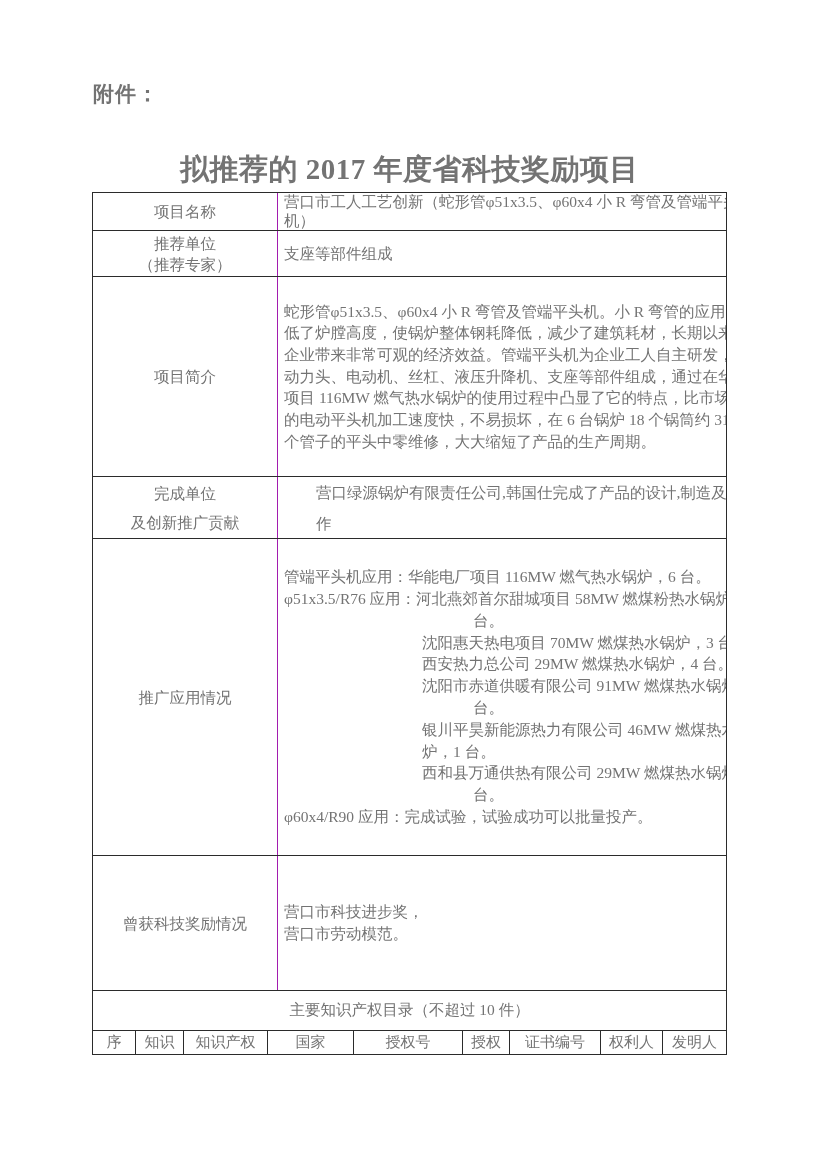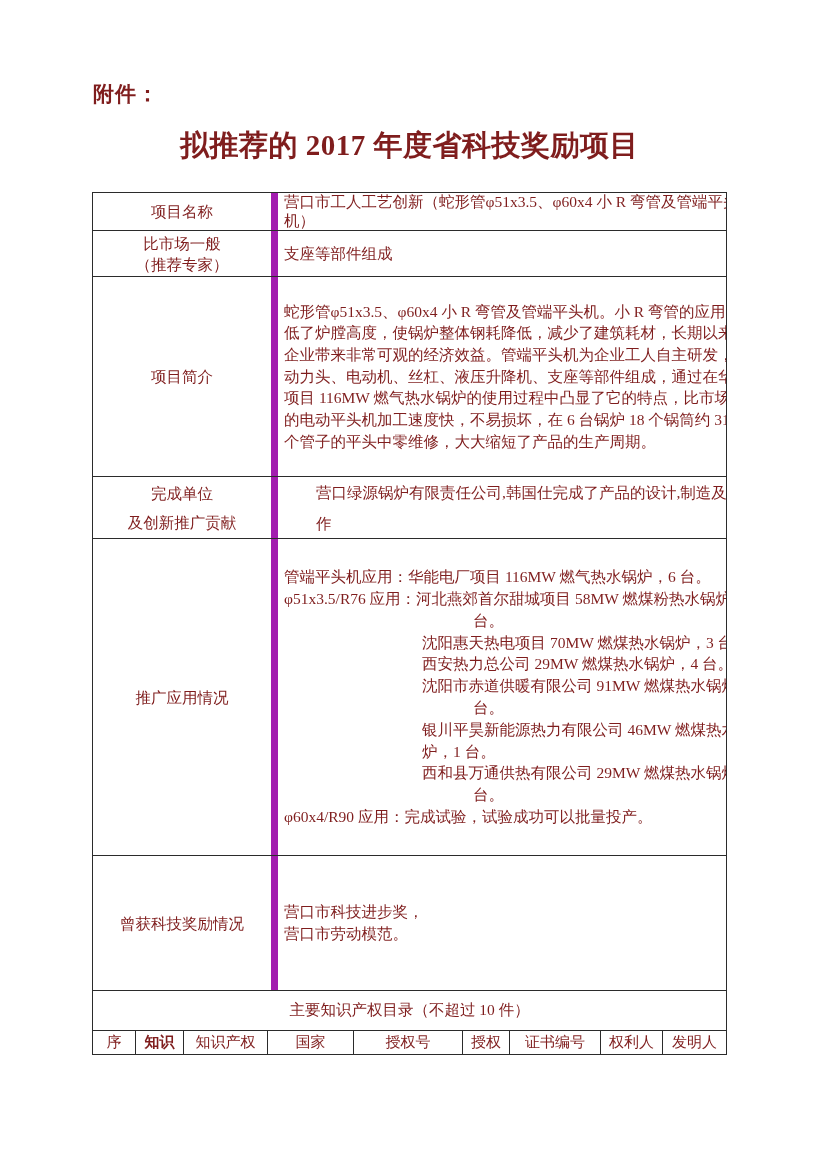--- a/index.html
+++ b/index.html
@@ -1,46 +1,46 @@
 <!DOCTYPE html>
 <html><head>
 <meta charset="utf-8">
 <style>
   html,body{margin:0;padding:0;background:#ffffff;}
   .page{
     position:relative;
     width:826px;height:1169px;
     background:#ffffff;
-    color:#7f1d1d;
+    color:#737373;
     font-family:"Liberation Serif","DejaVu Serif",serif;
     overflow:hidden;
   }
   .attach{
     position:absolute;left:93px;top:80px;
     font-size:21px;font-weight:bold;
     font-family:"Liberation Sans","DejaVu Sans",sans-serif;
     letter-spacing:1px;
   }
   .title{
-    position:absolute;left:92px;top:126px;width:635px;
+    position:absolute;left:92px;top:150px;width:635px;
     text-align:center;
     font-size:29px;font-weight:bold;letter-spacing:0.5px;
     white-space:nowrap;
   }
   .doc-table{
     position:absolute;left:92px;top:192px;width:635px;
     border:1.6px solid #2b2b2b;
     box-sizing:border-box;
     font-size:15.5px;
   }
   .trow{display:flex;border-top:1px solid #2b2b2b;box-sizing:border-box;}
   .trow.first{border-top:none;}
   .lcell{
     flex:0 0 185px;width:185px;
-    border-right:7px solid #a21caf;
+    border-right:1px solid #a21caf;
     display:flex;flex-direction:column;justify-content:center;align-items:center;
     text-align:center;line-height:21px;
     box-sizing:border-box;overflow:hidden;
   }
   .ccell{
     flex:1;
     display:flex;flex-direction:column;justify-content:center;
     padding-left:6px;
     box-sizing:border-box;overflow:hidden;
   }
@@ -59,21 +59,21 @@
     text-align:center;box-sizing:border-box;
   }
   .r7{height:24px;}
   .hcell{
     border-right:1px solid #2b2b2b;
     display:flex;align-items:center;justify-content:center;
     font-size:15px;line-height:15px;
     box-sizing:border-box;overflow:hidden;white-space:nowrap;
   }
   .hcell.last{border-right:none;}
-  .w0{flex:0 0 43px;} .w1{flex:0 0 48px;font-weight:bold;} .w2{flex:0 0 84px;} .w3{flex:0 0 86px;}
+  .w0{flex:0 0 43px;} .w1{flex:0 0 48px;} .w2{flex:0 0 84px;} .w3{flex:0 0 86px;}
   .w4{flex:0 0 109px;} .w5{flex:0 0 47px;} .w6{flex:0 0 91px;} .w7{flex:0 0 62px;}
   .w8{flex:1;}
 </style>
 </head>
 <body>
 
 <div class="page">
 
   <div class="attach">附件：</div>
 
@@ -86,21 +86,21 @@
         <div>项目名称</div>
       </div>
       <div class="ccell">
         <div class="cline">营口市工人工艺创新（蛇形管φ51x3.5、φ60x4 小 R 弯管及管端平头</div>
         <div class="cline">机）</div>
       </div>
     </div>
 
     <div class="trow r1">
       <div class="lcell">
-        <div>比市场一般</div>
+        <div>推荐单位</div>
         <div>（推荐专家）</div>
       </div>
       <div class="ccell">
         <div class="cline">支座等部件组成</div>
       </div>
     </div>
 
     <div class="trow r2">
       <div class="lcell">
         <div>项目简介</div>

